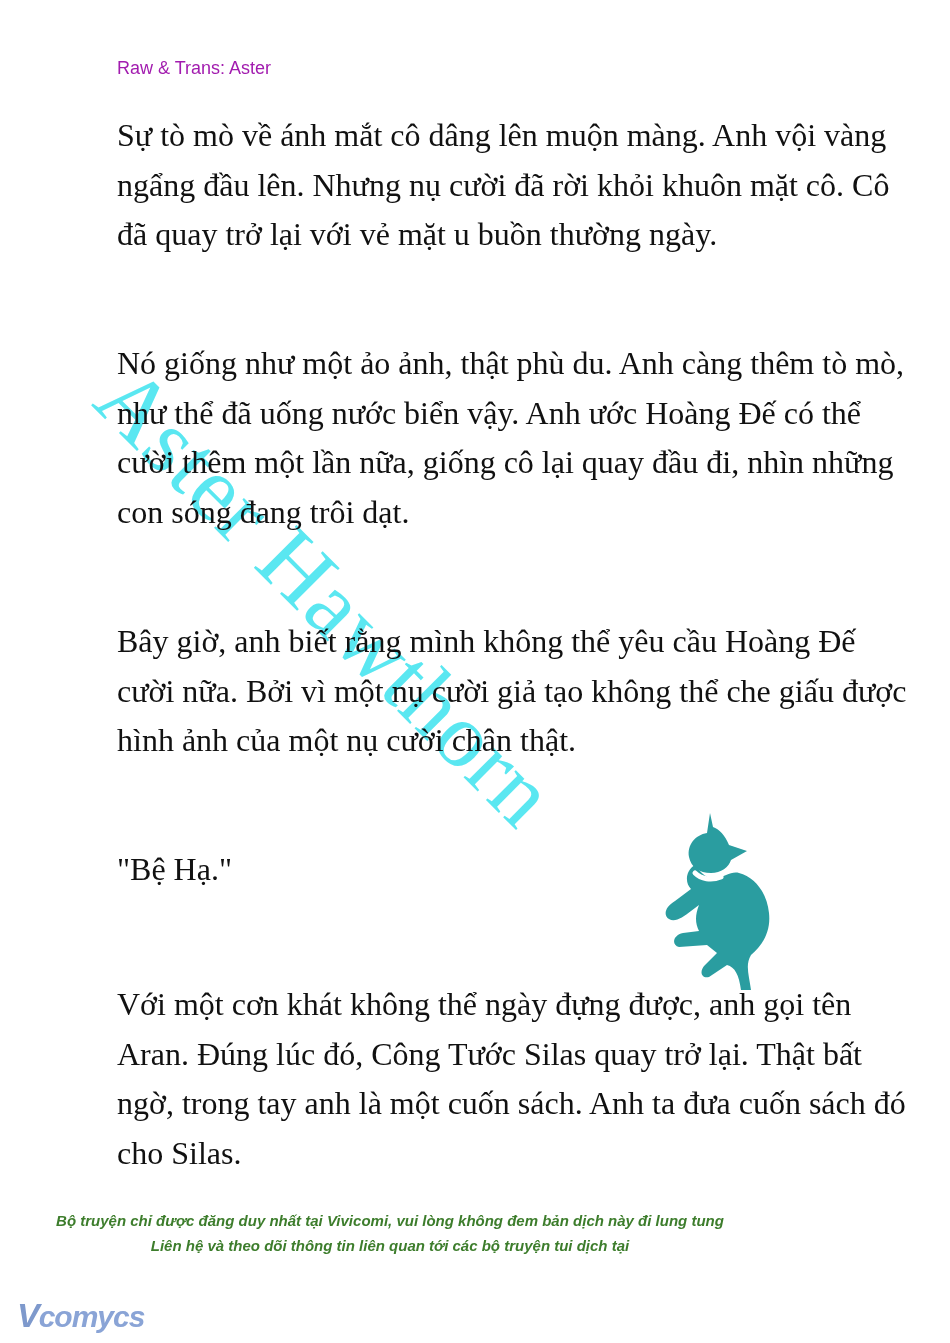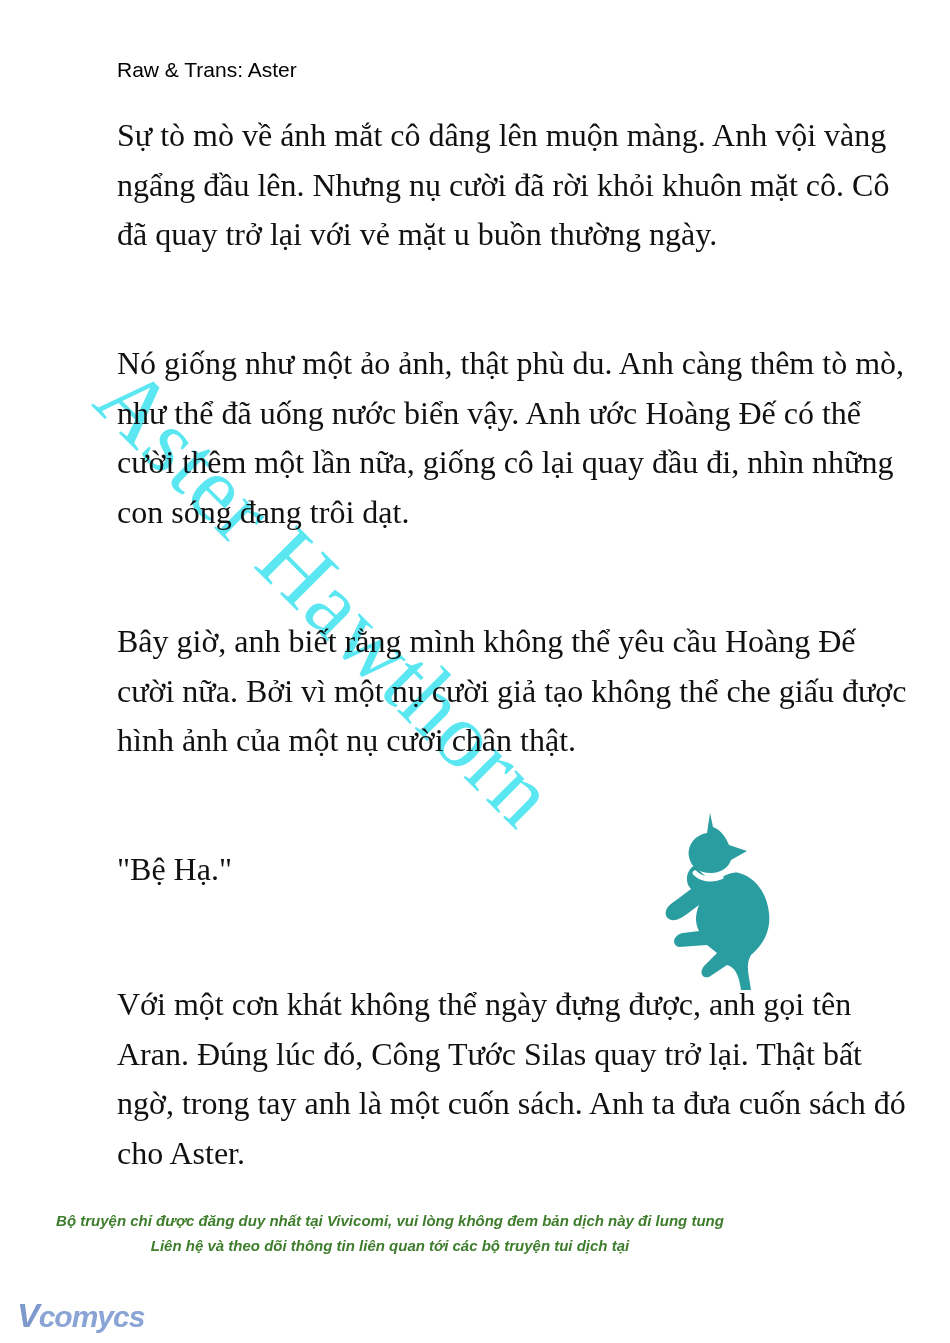--- a/index.html
+++ b/index.html
@@ -2,21 +2,21 @@
 <html><head>
 <meta charset="utf-8">
 <style>
   html, body { margin: 0; padding: 0; }
   body {
     width: 950px; height: 1343px; background: #ffffff; position: relative; overflow: hidden;
     font-family: "Liberation Serif", serif; color: #111111;
   }
   .header {
     position: absolute; left: 117px; top: 58px;
-    font-family: "Liberation Sans", sans-serif; font-size: 21px; color: #000000;
+    font-family: "Liberation Sans", sans-serif; font-size: 18px; color: #a21caf;
   }
   .para {
     position: absolute; left: 117px; width: 720px;
     font-size: 32px; line-height: 49.5px; margin: 0;
   }
   .para .line { display: block; white-space: nowrap; }
   .watermark {
     position: absolute; left: 110px; top: 580px;
     font-family: "Liberation Serif", serif; font-size: 92px; color: #4de6f0;
     white-space: nowrap; transform-origin: 0 0;
@@ -64,21 +64,21 @@
 </p>
 
 <p class="para" style="top:845px">
   <span class="line">"Bệ Hạ."</span>
 </p>
 
 <p class="para" style="top:980px">
   <span class="line">Với một cơn khát không thể ngày đựng được, anh gọi tên</span>
   <span class="line">Aran. Đúng lúc đó, Công Tước Silas quay trở lại. Thật bất</span>
   <span class="line">ngờ, trong tay anh là một cuốn sách. Anh ta đưa cuốn sách đó</span>
-  <span class="line">cho Aster.</span>
+  <span class="line">cho Silas.</span>
 </p>
 
 <svg class="cat" viewBox="0 0 130 185">
   <g fill="#2a9da0">
 
     <path d="M55 8 L52 28 C40 30 32 40 34 52 C36 62 44 68 56 68 C66 68 74 62 76 55 L92 46 L74 40 C70 30 64 24 58 22 Z"></path>
 
     <path d="M40 60 C30 66 30 78 36 84 L20 96 C10 102 8 110 14 114 C20 118 28 112 36 106 L44 100 C40 110 40 118 44 126 L28 128 C18 130 16 140 24 142 L52 140 L62 148 L50 160 C44 166 46 174 54 172 L72 160 C80 162 84 170 86 185 L96 185 C94 170 90 160 96 150 C108 140 116 126 114 108 C112 88 100 72 84 68 C76 66 70 72 60 74 C52 74 46 68 40 60 Z"></path>
   </g>
   <path d="M40 68 C46 74 56 76 66 72" stroke="#ffffff" stroke-width="5" fill="none" stroke-linecap="round"></path>

